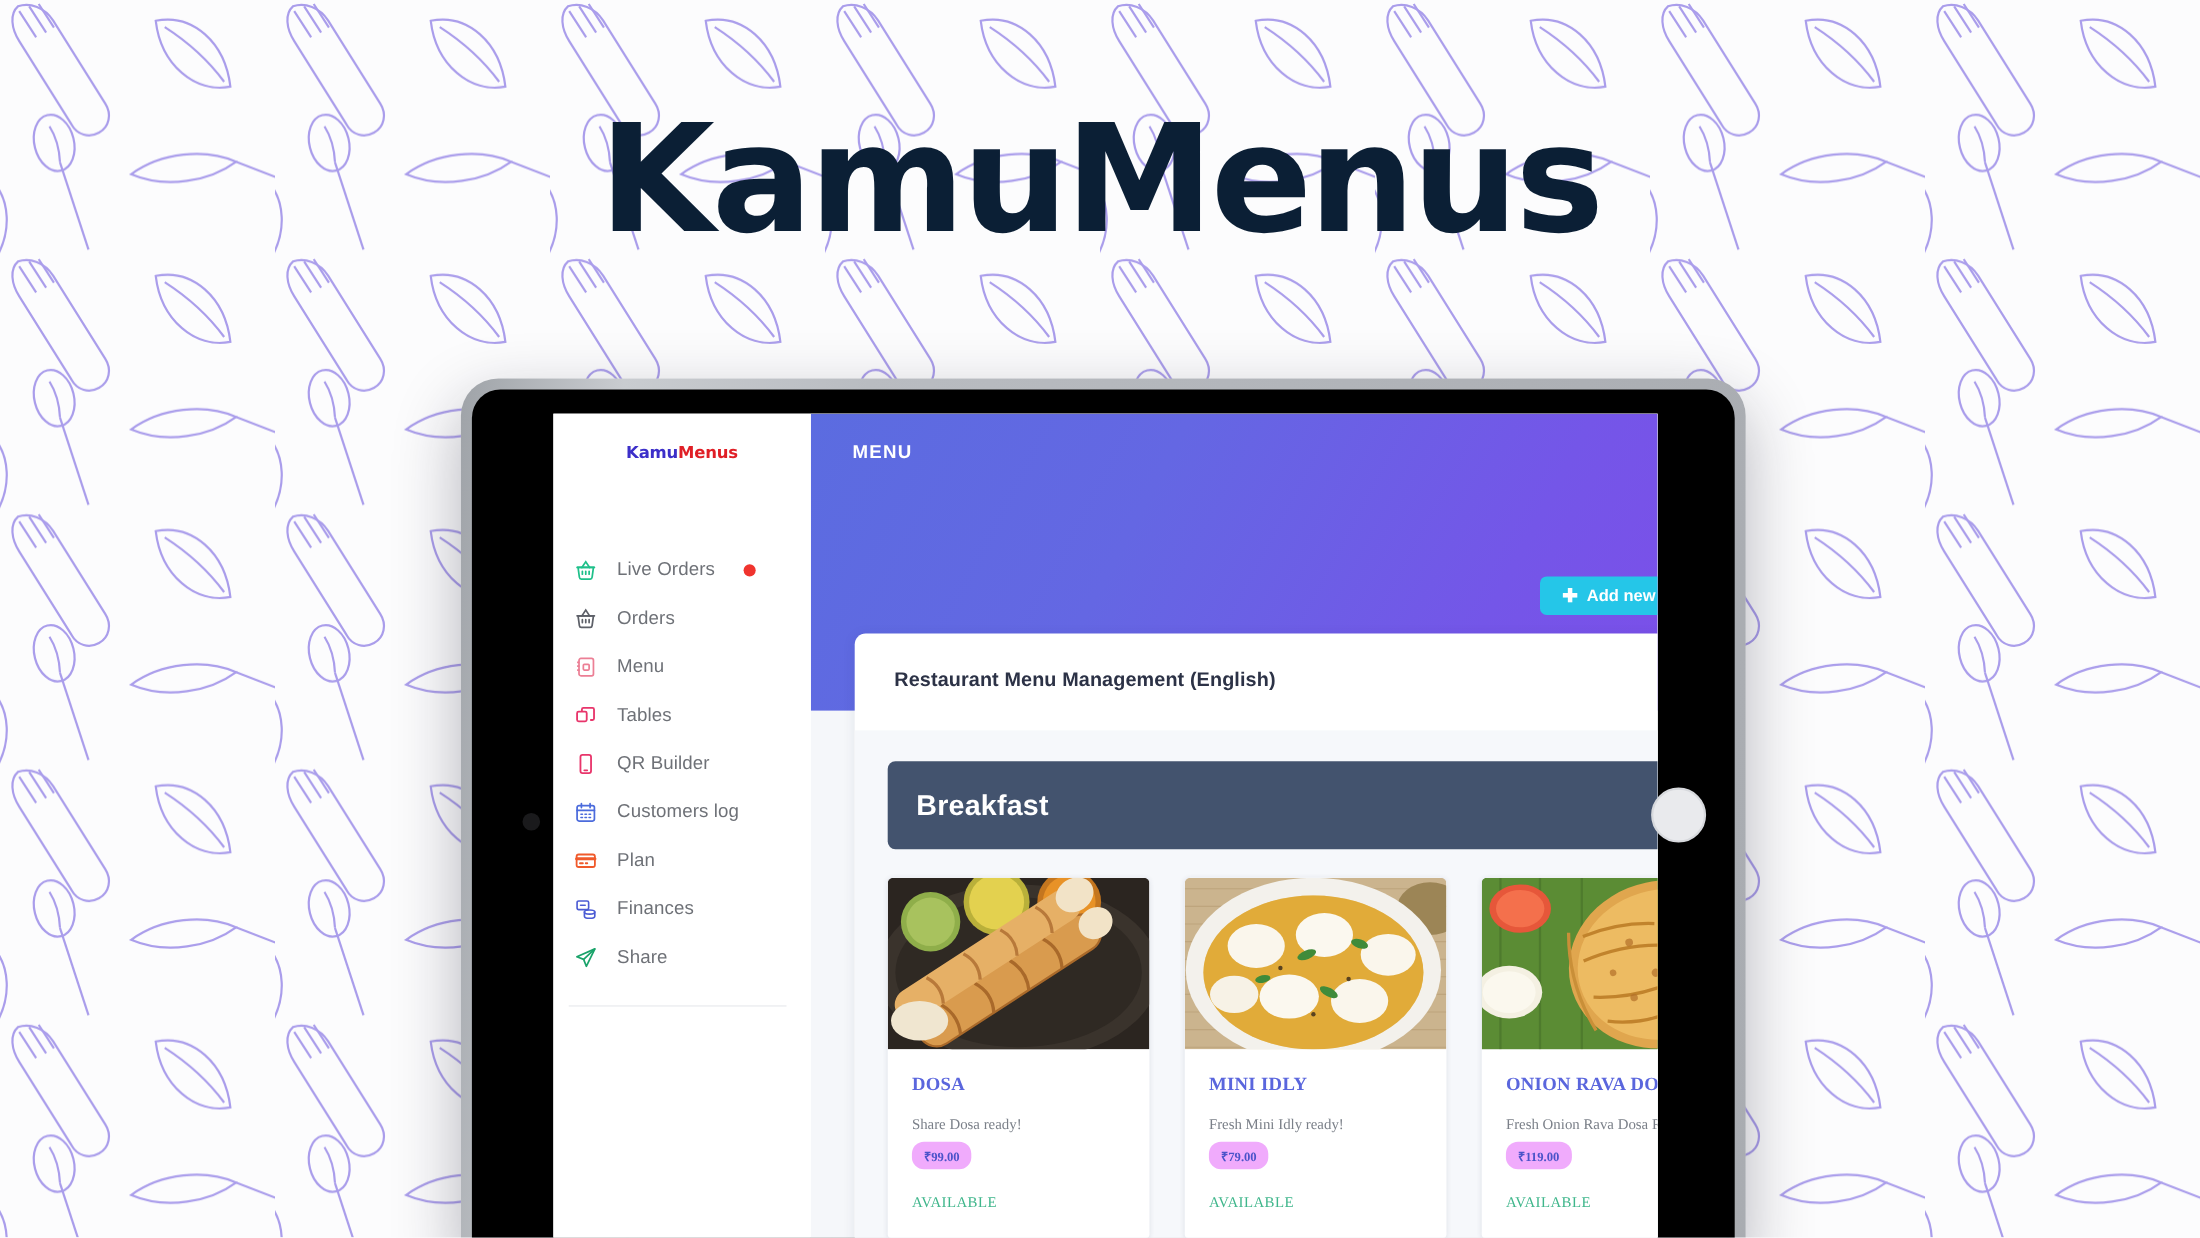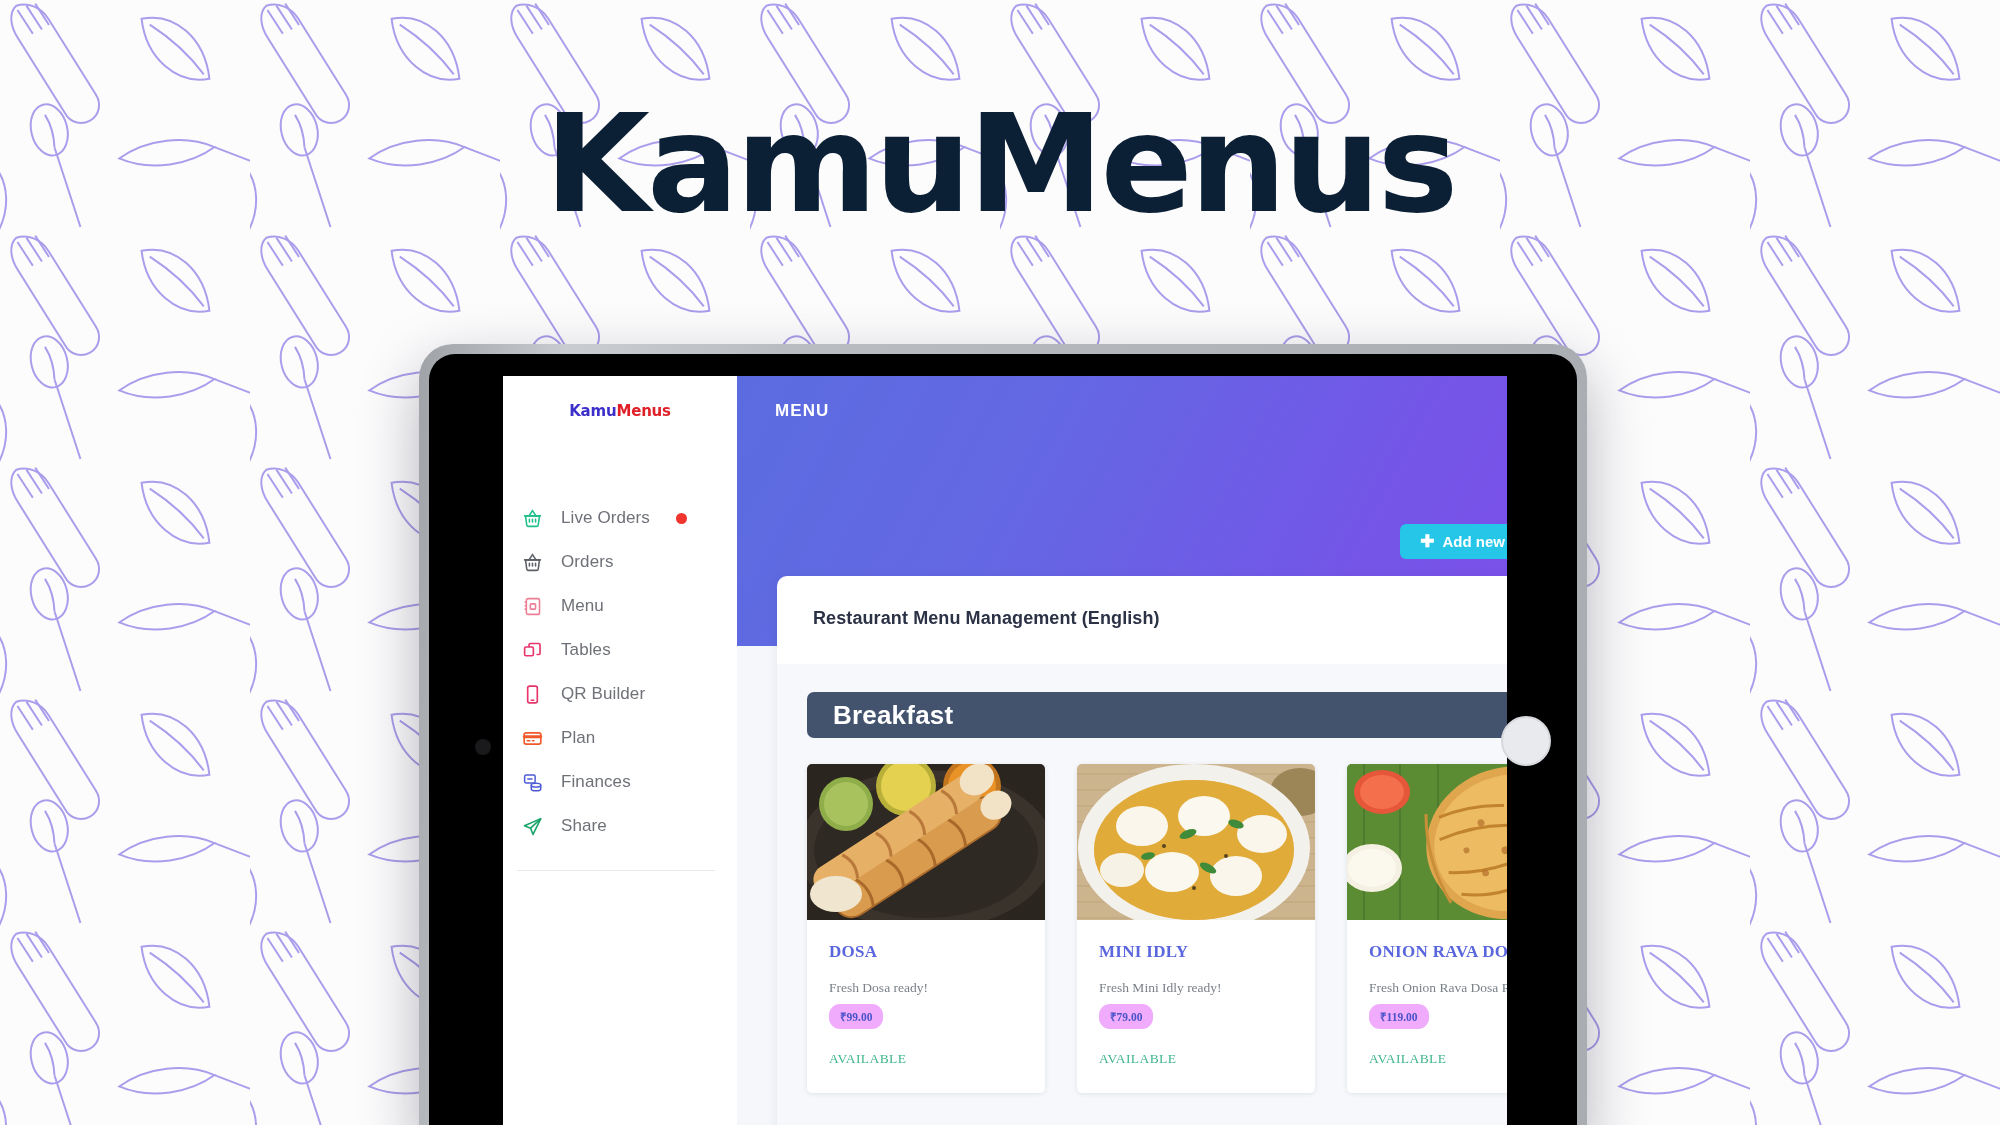--- a/index.html
+++ b/index.html
@@ -202,21 +202,21 @@
   #card-body {
     background: #f6f8fb;
     padding: 28px 30px 0 30px;
     position: absolute;
     left: 0; right: 0; top: 88px; bottom: 0;
   }
   #section-header {
     background: #43536e;
     color: #ffffff;
     border-radius: 7px;
-    height: 46px;
+    height: 80px;
     display: flex;
     align-items: center;
     padding-left: 26px;
     font-size: 26px;
     font-weight: 700;
     letter-spacing: .2px;
   }
   #cards-row {
     display: flex;
     gap: 32px;
@@ -370,20 +370,30 @@
         <div class="nav-item">
           <span class="nav-icon">
             <svg width="21" height="21" viewBox="0 0 24 24" fill="none" stroke="#e8356b" stroke-width="1.9" stroke-linecap="round" stroke-linejoin="round">
                 <rect x="6.5" y="2.5" width="11" height="19" rx="2.2"></rect>
                 <path d="M10.5 18.6h3"></path>
               </svg>
           </span>
           <span class="nav-label">QR Builder</span>
         </div>
 
+        <div class="nav-item">
+          <span class="nav-icon">
+            <svg width="21" height="21" viewBox="0 0 24 24" fill="none" stroke="#4b6bdc" stroke-width="1.8" stroke-linecap="round">
+                <rect x="3" y="5" width="18" height="16" rx="2"></rect>
+                <path d="M3 10h18M7.5 3v4M16.5 3v4"></path>
+                <path d="M7 14h1.6M11.2 14h1.6M15.4 14h1.6M7 17.4h1.6M11.2 17.4h1.6M15.4 17.4h1.6" stroke-width="1.6"></path>
+              </svg>
+          </span>
+          <span class="nav-label">Customers log</span>
+        </div>
 
         <div class="nav-item">
           <span class="nav-icon">
             <svg width="21" height="21" viewBox="0 0 24 24" fill="none" stroke="#f05a2b" stroke-width="1.9" stroke-linecap="round">
                 <rect x="2.5" y="5.5" width="19" height="13" rx="2.2"></rect>
                 <path d="M2.5 10h19" stroke-width="3.2"></path>
                 <path d="M6 14.6h3M12 14.6h1.6"></path>
               </svg>
           </span>
           <span class="nav-label">Plan</span>
@@ -453,21 +463,21 @@
                       <rect x="12" y="44" width="196" height="30" rx="15" fill="#e6b066"></rect>
                       <path d="M52 46q8 14 0 28M92 46q8 14 0 28M132 46q8 14 0 28M170 46q8 14 0 28" stroke="#b8793a" stroke-width="3" fill="none"></path>
                       <ellipse cx="206" cy="56" rx="18" ry="15" fill="#f2e3c7"></ellipse>
                       <ellipse cx="208" cy="88" rx="16" ry="14" fill="#f2e3c7"></ellipse>
                     </g>
                     <ellipse cx="30" cy="130" rx="26" ry="18" fill="#f0e6d0"></ellipse>
                   </svg>
                 </div>
                 <div class="dish-info">
                   <div class="dish-name">DOSA</div>
-                  <div class="dish-desc">Fresh Dosa ready!</div>
+                  <div class="dish-desc">Share Dosa ready!</div>
                   <div><span class="dish-price">₹99.00</span></div>
                   <div class="dish-status">AVAILABLE</div>
                 </div>
               </article>
 
               <article class="dish-card">
                 <div class="dish-photo">
                   <svg viewBox="0 0 240 156" preserveAspectRatio="xMidYMid slice" xmlns="http://www.w3.org/2000/svg">
                     <rect width="240" height="156" fill="#cbb48e"></rect>
                     <rect width="240" height="156" fill="none"></rect>

